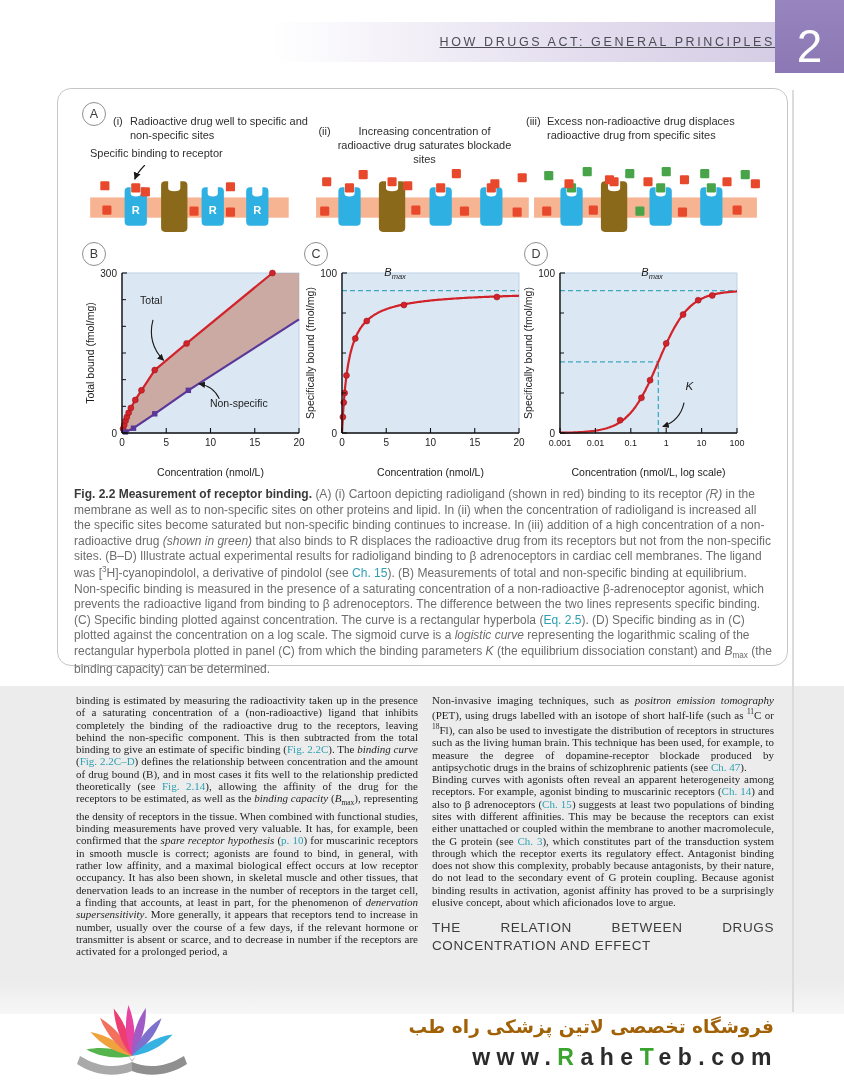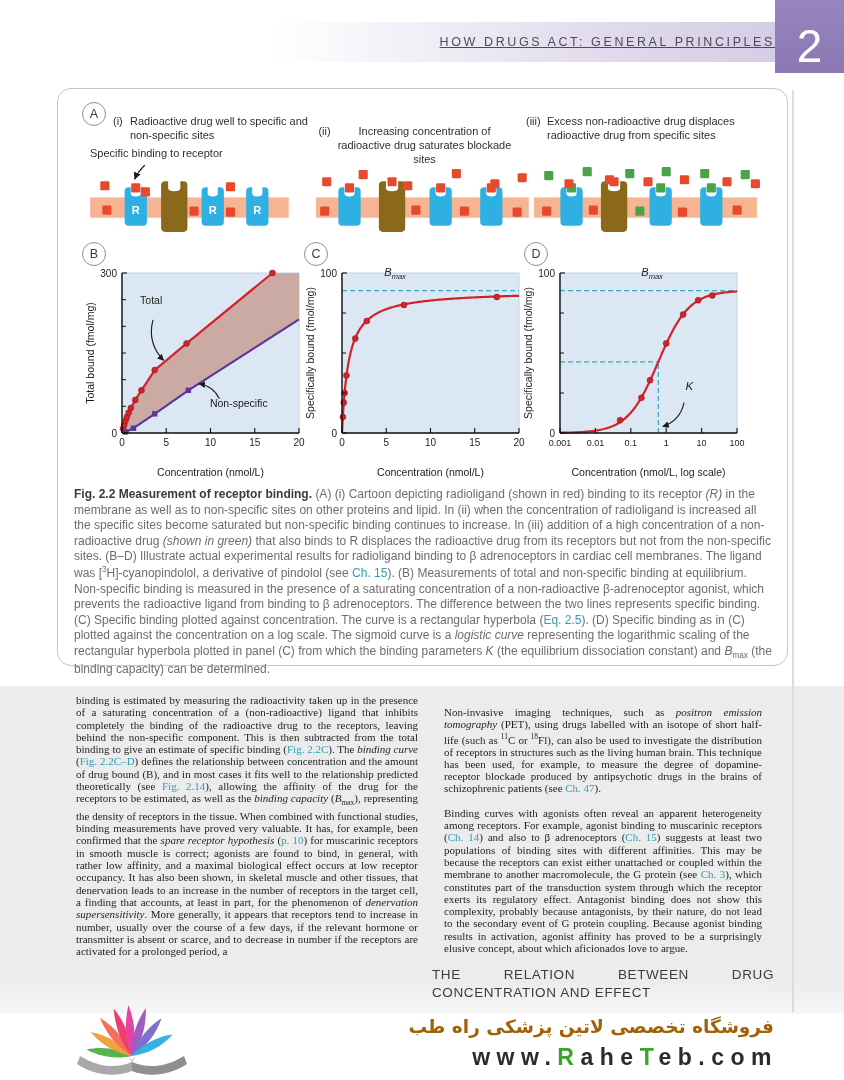--- a/index.html
+++ b/index.html
@@ -38,21 +38,21 @@
   .seg-sup{vertical-align:super;font-size:0.68em;}
   .seg-sub{vertical-align:sub;font-size:0.68em;}
 
   
   .body-band{position:absolute;left:0;top:686px;width:844px;height:328px;
     background:linear-gradient(to bottom,#ececec 0%,#ececec 90%,#f7f7f7 100%);}
   .column{position:absolute;font-family:"Liberation Serif",serif;font-size:11px;
     line-height:12.3px;color:#1f1f1f;text-align:justify;}
   #col-left{left:76px;top:694px;width:342px;height:322px;overflow:hidden;}
   #col-right{left:432px;top:694px;width:342px;}
-  #col-right p{margin:12px;font-family:Liberation Serif, serif;}
+  #col-right p{margin:0;font-family:Liberation Serif, serif;}
   .section-heading{font-family:"Liberation Sans",sans-serif;font-size:13.5px;
     letter-spacing:0.6px;color:#3d3d3d;line-height:1.3;margin-top:11px;}
 
   
   .footer-logo{position:absolute;left:66px;top:1000px;}
   .shop-name{position:absolute;right:70px;top:1016px;direction:rtl;
     font-family:"DejaVu Sans",sans-serif;font-size:18.5px;font-weight:600;color:#a16207;}
   .site-url{position:absolute;right:66px;top:1044px;
     font-size:23px;font-weight:bold;letter-spacing:6.5px;color:#2b2b2b;}
   .seg-green{color:#3ba32f;}
@@ -316,21 +316,21 @@
   <div class="caption"><span class="seg-b">Fig. 2.2  Measurement of receptor binding. </span><span>(A) (i) Cartoon depicting radioligand (shown in red) binding to its receptor </span><span class="seg-i">(R)</span><span> in the membrane as well as to non-specific sites on other proteins and lipid. In (ii) when the concentration of radioligand is increased all the specific sites become saturated but non-specific binding continues to increase. In (iii) addition of a high concentration of a non-radioactive drug </span><span class="seg-i">(shown in green)</span><span> that also binds to R displaces the radioactive drug from its receptors but not from the non-specific sites. (B–D) Illustrate actual experimental results for radioligand binding to β adrenoceptors in cardiac cell membranes. The ligand was [</span><span class="seg-sup">3</span><span>H]-cyanopindolol, a derivative of pindolol (see </span><span class="seg-l">Ch. 15</span><span>). (B) Measurements of total and non-specific binding at equilibrium. Non-specific binding is measured in the presence of a saturating concentration of a non-radioactive β-adrenoceptor agonist, which prevents the radioactive ligand from binding to β adrenoceptors. The difference between the two lines represents specific binding. (C) Specific binding plotted against concentration. The curve is a rectangular hyperbola (</span><span class="seg-l">Eq. 2.5</span><span>). (D) Specific binding as in (C) plotted against the concentration on a log scale. The sigmoid curve is a </span><span class="seg-i">logistic curve</span><span> representing the logarithmic scaling of the rectangular hyperbola plotted in panel (C) from which the binding parameters </span><span class="seg-i">K</span><span> (the equilibrium dissociation constant) and </span><span class="seg-i">B</span><span class="seg-sub">max</span><span> (the binding capacity) can be determined.</span></div>
 </div>
 
 <div class="body-band"></div>
 
 <div class="column" id="col-left"><span>binding is estimated by measuring the radioactivity taken up in the presence of a saturating concentration of a (non-radioactive) ligand that inhibits completely the binding of the radioactive drug to the receptors, leaving behind the non-specific component. This is then subtracted from the total binding to give an estimate of specific binding (</span><span class="seg-l">Fig. 2.2C</span><span>). The </span><span class="seg-i">binding curve</span><span> (</span><span class="seg-l">Fig. 2.2C–D</span><span>) defines the relationship between concentration and the amount of drug bound (B), and in most cases it fits well to the relationship predicted theoretically (see </span><span class="seg-l">Fig. 2.14</span><span>), allowing the affinity of the drug for the receptors to be estimated, as well as the </span><span class="seg-i">binding capacity</span><span> (</span><span class="seg-i">B</span><span class="seg-sub">max</span><span>), representing the density of receptors in the tissue. When combined with functional studies, binding measurements have proved very valuable. It has, for example, been confirmed that the </span><span class="seg-i">spare receptor hypothesis</span><span> (</span><span class="seg-l">p. 10</span><span>) for muscarinic receptors in smooth muscle is correct; agonists are found to bind, in general, with rather low affinity, and a maximal biological effect occurs at low receptor occupancy. It has also been shown, in skeletal muscle and other tissues, that denervation leads to an increase in the number of receptors in the target cell, a finding that accounts, at least in part, for the phenomenon of </span><span class="seg-i">denervation supersensitivity</span><span>. More generally, it appears that receptors tend to increase in number, usually over the course of a few days, if the relevant hormone or transmitter is absent or scarce, and to decrease in number if the receptors are activated for a prolonged period, a</span></div>
 
 <div class="column" id="col-right">
   <p><span>Non-invasive imaging techniques, such as </span><span class="seg-i">positron emission tomography</span><span> (PET), using drugs labelled with an isotope of short half-life (such as </span><span class="seg-sup">11</span><span>C or </span><span class="seg-sup">18</span><span>Fl), can also be used to investigate the distribution of receptors in structures such as the living human brain. This technique has been used, for example, to measure the degree of dopamine-receptor blockade produced by antipsychotic drugs in the brains of schizophrenic patients (see </span><span class="seg-l">Ch. 47</span><span>).</span></p>
   <p><span>Binding curves with agonists often reveal an apparent heterogeneity among receptors. For example, agonist binding to muscarinic receptors (</span><span class="seg-l">Ch. 14</span><span>) and also to β adrenoceptors (</span><span class="seg-l">Ch. 15</span><span>) suggests at least two populations of binding sites with different affinities. This may be because the receptors can exist either unattached or coupled within the membrane to another macromolecule, the G protein (see </span><span class="seg-l">Ch. 3</span><span>), which constitutes part of the transduction system through which the receptor exerts its regulatory effect. Antagonist binding does not show this complexity, probably because antagonists, by their nature, do not lead to the secondary event of G protein coupling. Because agonist binding results in activation, agonist affinity has proved to be a surprisingly elusive concept, about which aficionados love to argue.</span></p>
-  <div class="section-heading">THE RELATION BETWEEN DRUG CONCENTRATION AND EFFECT</div>
+  <div class="section-heading">THE RELATION BETWEEN DRUGS CONCENTRATION AND EFFECT</div>
 </div>
 
 <div class="footer-logo">
   <svg width="138" height="78" viewBox="0 0 138 78">
     <g transform="translate(66,56)">
       <g transform="rotate(-82)">
           <path d="M0,0 C-5,-14 -6,-30 0,-46 C6,-30 5,-14 0,0 Z" fill="#56b44c"></path>
         </g>
       <g transform="rotate(-60)">
           <path d="M0,0 C-5,-14 -6,-31 0,-48 C6,-31 5,-14 0,0 Z" fill="#f0a33c"></path>

